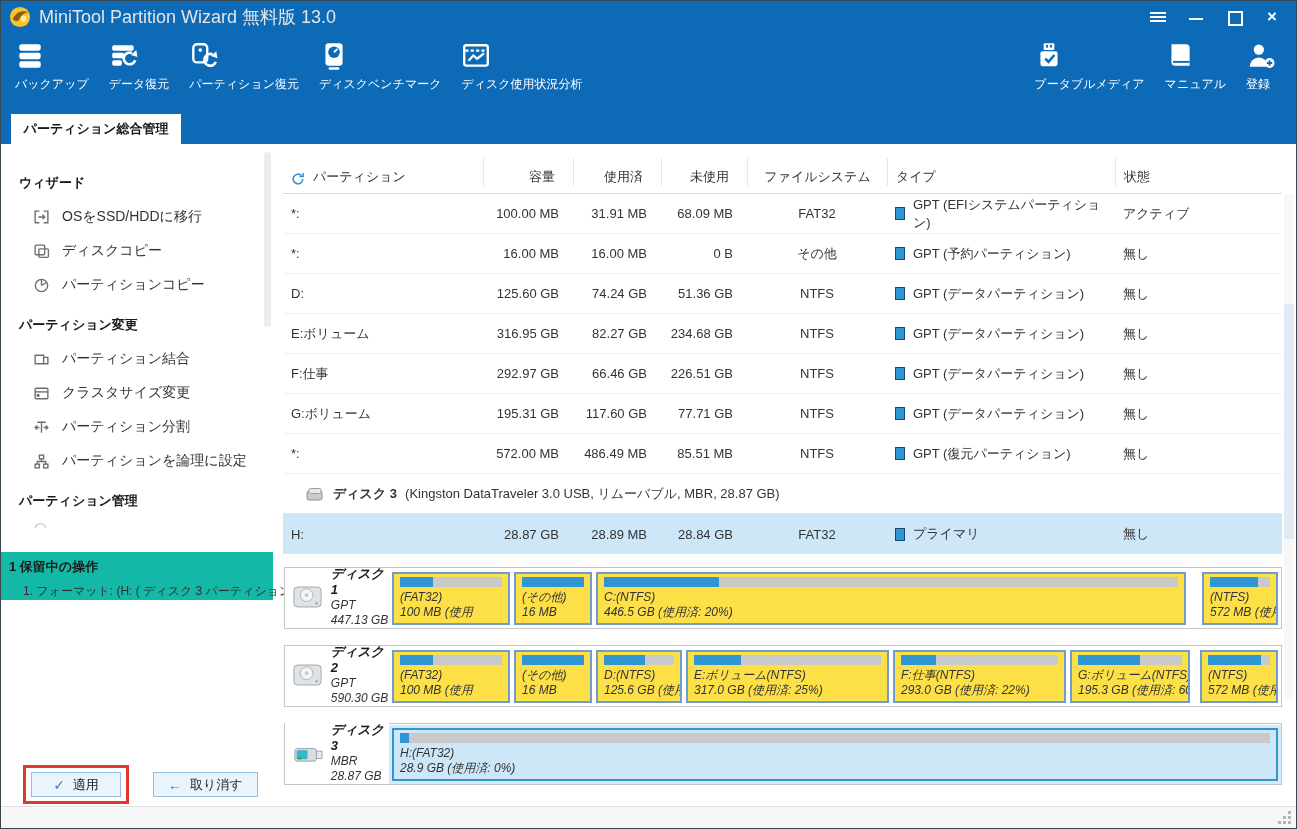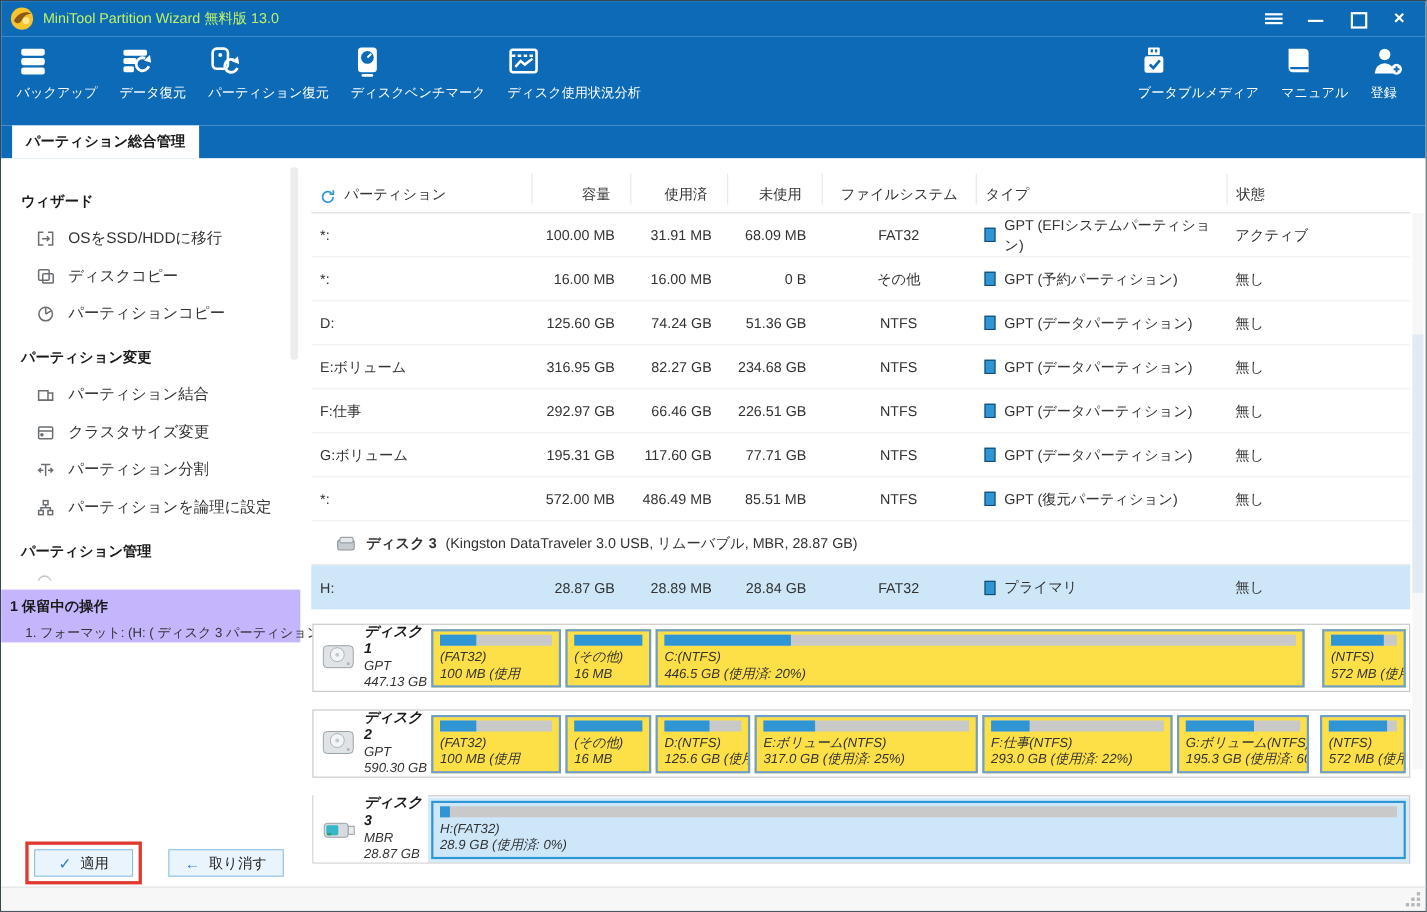--- a/index.html
+++ b/index.html
@@ -2,21 +2,21 @@
 <html><head>
 <meta charset="utf-8">
 <style>
   * { margin:0; padding:0; box-sizing:border-box; }
   body { font-family:"Liberation Sans","DejaVu Sans",sans-serif; background:#555; }
   .window { position:relative; width:1297px; height:829px; background:#fff; border:1px solid #37474f; overflow:hidden; }
 
   
   .titlebar { height:32px; background:#0d6ab7; display:flex; align-items:center; padding:0 10px 0 8px; }
   .app-logo { width:22px; height:22px; margin-right:8px; flex:0 0 auto; }
-  .app-title { color:#bef264; font-size:13px; }
+  .app-title { color:#e5e5e5; font-size:18px; }
   .win-controls { margin-left:auto; display:flex; align-items:center; gap:22px; padding-right:6px; }
   .wc { width:16px; height:14px; position:relative; cursor:pointer; }
   .wc-menu span { display:block; height:2px; background:#fff; margin:2px 0; }
   .wc-min::after { content:""; position:absolute; left:1px; right:1px; top:8px; height:2px; background:#fff; }
   .wc-max::after { content:""; position:absolute; left:2px; top:1px; width:11px; height:11px; border:2px solid #fff; }
   .wc-close { color:#fff; font-size:17px; line-height:14px; text-align:center; font-weight:bold; }
 
   
   .toolbar { height:81px; background:#0d6ab7; display:flex; align-items:flex-start; padding:6px 10px 0 4px; }
   .tb-left { display:flex; }
@@ -32,21 +32,21 @@
   
   .content { position:relative; display:flex; height:664px; background:#fff; }
 
   
   .sidebar { position:relative; width:272px; flex:0 0 auto; }
   .nav { padding:16px 6px 0 18px; }
   .nav-heading { font-size:13px; font-weight:bold; color:#1a1a1a; margin:12px 0 6px 0; height:22px; display:flex; align-items:center; }
   .nav-item { display:flex; align-items:center; gap:12px; height:34px; padding-left:14px; font-size:14px; color:#333; cursor:pointer; white-space:nowrap; }
   .nav-item svg { width:17px; height:17px; flex:0 0 auto; }
   .clipped { height:10px; overflow:hidden; padding-left:14px; opacity:.55; }
-  .pending { position:absolute; left:0; top:392px; width:100%; background:#c4b5fd; padding:6px 4px 0 8px; }
+  .pending { position:absolute; left:0; top:408px; width:100%; background:#14b8a6; padding:6px 4px 0 8px; }
   .pending-title { font-size:13px; font-weight:bold; color:#1a1a1a; }
   .pending-item { font-size:12px; color:#333; padding:7px 0 0 14px; white-space:nowrap; }
   .side-scroll { position:absolute; right:2px; top:8px; width:7px; height:175px; background:#ececec; border-radius:3px; }
 
   .actions { position:absolute; left:22px; bottom:4px; display:flex; align-items:center; }
   .red-box { border:3px solid #e0392e; padding:4px 5px; }
   .btn { display:flex; align-items:center; justify-content:center; gap:8px; height:25px; background:#eaf4fc; border:1px solid #8fc0e4; font-size:13px; color:#222; cursor:pointer; padding:0 14px; min-width:90px; }
   .btn .bi { color:#2f7fd0; font-size:14px; line-height:1; }
   .btn-undo { margin-left:24px; }
 

